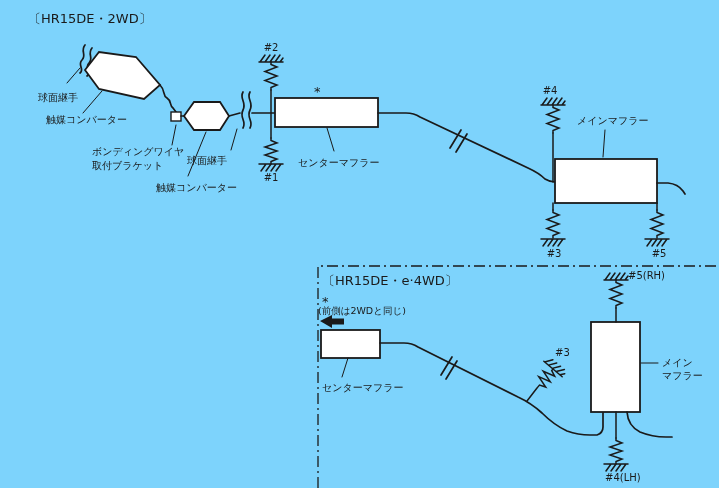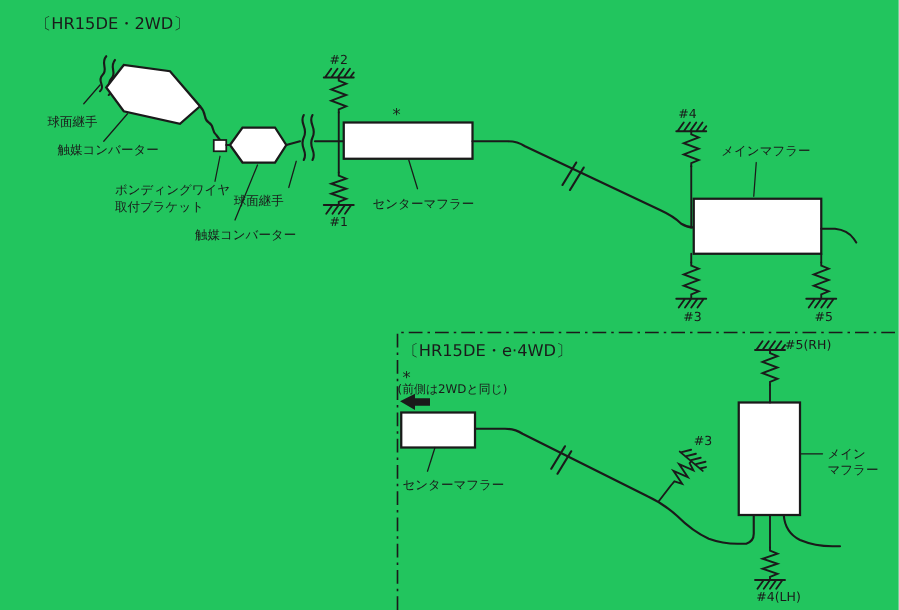--- a/index.html
+++ b/index.html
@@ -1,17 +1,17 @@
 <!DOCTYPE html>
 <html><head>
 <meta charset="utf-8">
 <style>
   html,body{margin:0;padding:0;background:#e8e8e8;}
   .page{
-    position:relative;width:719px;height:488px;background:#22c55e;
+    position:relative;width:719px;height:488px;background:#7dd3fc;
     font-family:"DejaVu Sans",sans-serif;overflow:hidden;
   }
   svg{display:block;}
   .ln{stroke:#1a1a1a;stroke-width:1.5;fill:none;stroke-linecap:round;stroke-linejoin:miter;}
   .pipe{stroke:#1a1a1a;stroke-width:1.7;fill:none;stroke-linecap:round;stroke-linejoin:round;}
   .box{stroke:#1a1a1a;stroke-width:1.8;fill:#ffffff;}
   .thin{stroke:#1a1a1a;stroke-width:1;fill:none;stroke-linecap:round;}
   .chain{stroke:#1a1a1a;stroke-width:1.3;fill:none;stroke-dasharray:11 4 2 4;}
   .solid{fill:#1a1a1a;stroke:none;}
   text{fill:#1a1a1a;font-size:10px;font-family:"DejaVu Sans",sans-serif;}

